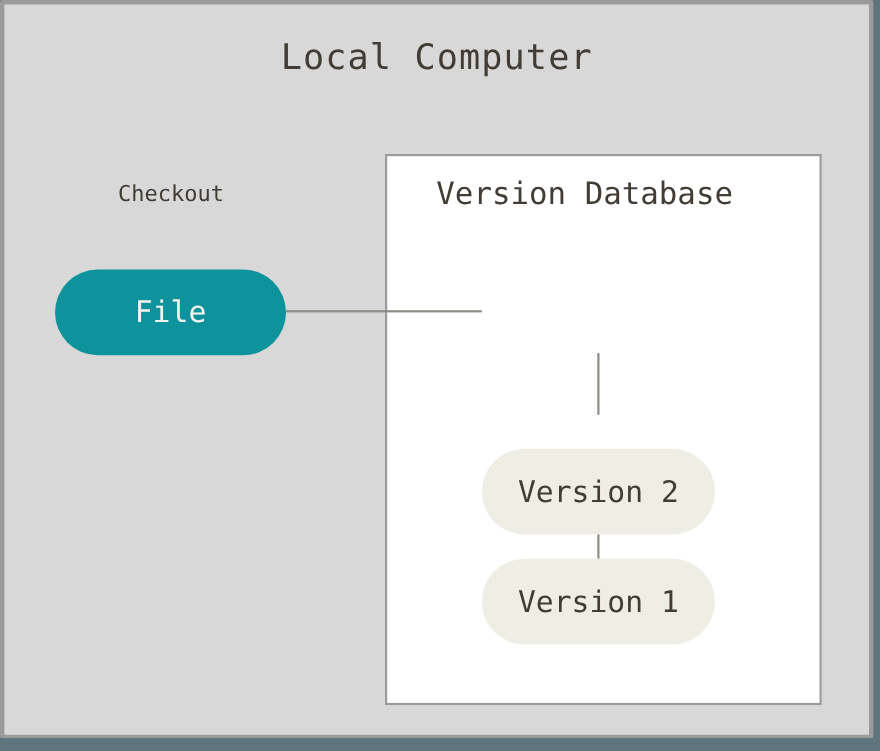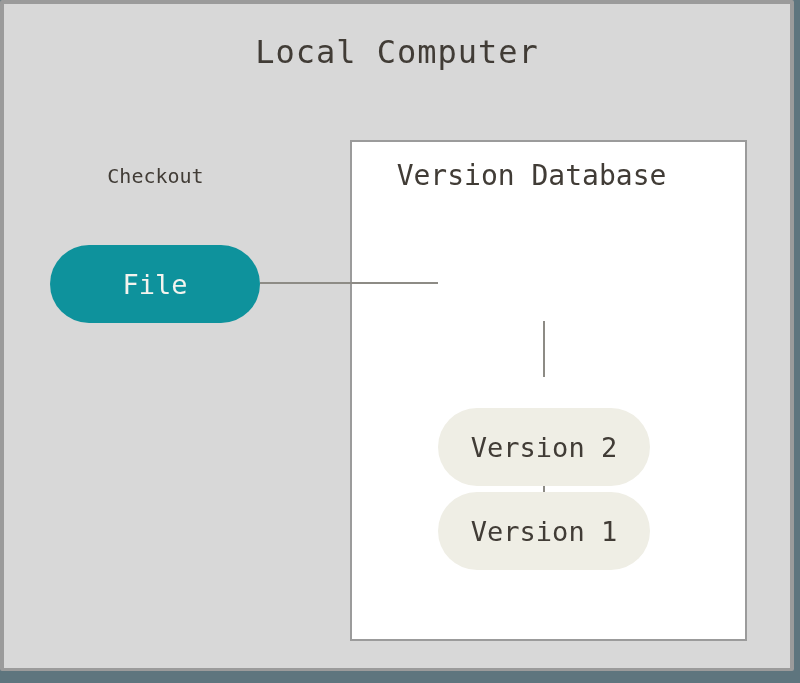--- a/index.html
+++ b/index.html
@@ -65,21 +65,21 @@
     background:var(--file-node-fill);
     color:var(--file-node-text);
   }
   .pill-version{
     width:212px;left:434px;
     background:var(--version-node-fill);
     color:var(--text-dark);
   }
   .pill-v3{top:239px;}
   .pill-v2{top:356px;margin-top:48px;}
-  .pill-v1{top:488px;}
+  .pill-v1{top:504px;}
   .connector{position:absolute;background:var(--connector);}
   .connector-h{left:256px;top:278px;width:178px;height:2px;}
   .connector-v1{left:539px;top:317px;width:2px;height:56px;}
   .connector-v2{left:539px;top:451px;width:2px;height:53px;}
 </style>
 </head>
 <body>
 
 <div class="window">
   <div class="stage">

